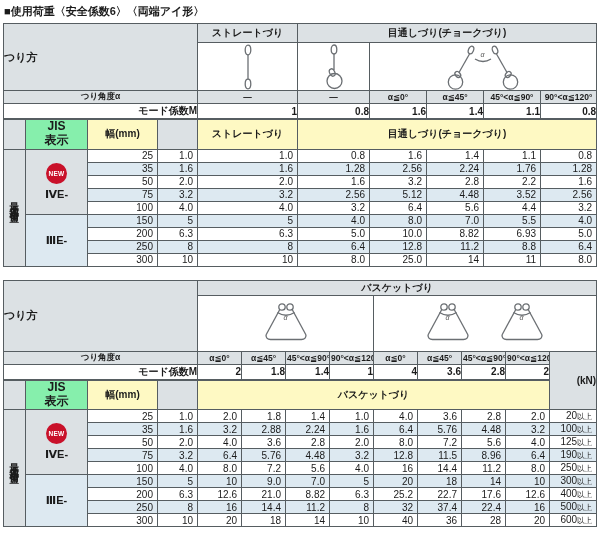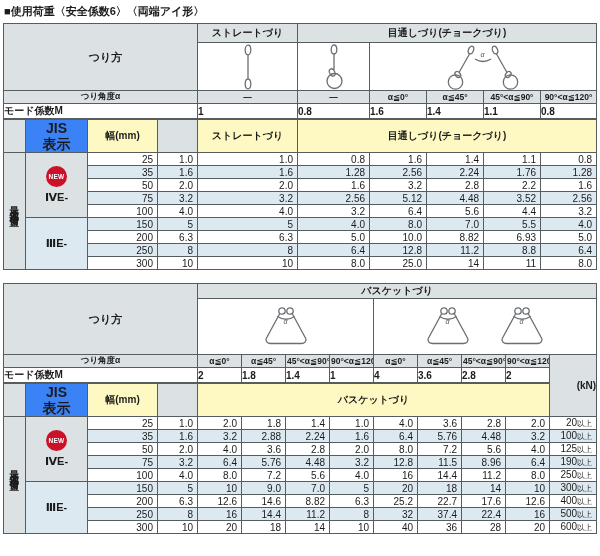--- a/index.html
+++ b/index.html
@@ -5,32 +5,32 @@
   * { box-sizing: border-box; }
   body { margin:0; background:#fff; color:#1b1b1b;
          font-family:"Liberation Sans","DejaVu Sans",sans-serif; }
   .page { width:600px; height:556px; padding:4px 3px 0 3px; overflow:hidden; }
   .title { font-size:11px; font-weight:bold; margin:0 0 4px 1px; letter-spacing:0; }
   table { border-collapse:collapse; table-layout:fixed; width:593px; border:1.5px solid #565d61; }
   td { border:1px solid #565d61; overflow:hidden; white-space:nowrap; padding:0; }
   .gap { height:13px; }
 
   .gray { background:#dce1e4; }
-  .big-label { font-size:11px; font-weight:bold; text-align:center; vertical-align:middle; background:#dce1e4;padding-left:10px; }
+  .big-label { font-size:11px; font-weight:bold; vertical-align:middle; background:#dce1e4; }
   .hdr-label { font-size:10px; font-weight:bold; text-align:center; vertical-align:middle; background:#dce1e4; height:19px; }
   .hdr-label2 { height:15px; }
   .icell { background:#fff; text-align:center; vertical-align:middle; }
   .ic1 { height:48px; } .ic2 { height:56px; }
   .rowlab { font-size:10px; font-weight:bold; text-align:center; background:#dce1e4; }
   .angle { font-size:8.5px; font-weight:bold; text-align:center; background:#dce1e4; height:13px; padding:0 1px; }
-  .mode { font-size:10px; font-weight:bold; text-align:left; background:#fff; height:12px; }
+  .mode { font-size:10px; font-weight:bold; text-align:right; background:#fff; height:12px; }
   .rmode td { border-bottom:2px solid #565d61; }
   .sub td { height:30px; }
   .subhead { font-size:10px; font-weight:bold; text-align:center; vertical-align:middle; background:#fef9c3; }
-  .jis-h { font-size:14px; font-weight:bold; text-align:center; line-height:1.15; background:#3b82f6; vertical-align:middle; }
+  .jis-h { font-size:12px; font-weight:bold; text-align:center; line-height:1.15; background:#86efac; vertical-align:middle; }
   .kn-h { font-size:10px; font-weight:bold; text-align:right; vertical-align:middle; background:#dce1e4; }
 
   .dr td { height:13px; }
   .alt td { background:#dde9f1; }
   .num { font-size:10px; text-align:right; padding-right:4px; }
   .vert { background:#dce1e4; text-align:center; vertical-align:middle; }
   .vchars { writing-mode:vertical-rl; text-orientation:upright; font-size:9.5px; font-weight:bold;
             letter-spacing:2px; margin:0 auto; line-height:1; }
   .vunit { display:block; font-size:8px; font-weight:bold; margin-top:2px; }
   .jis { background:#dce1e4; text-align:center; vertical-align:middle; font-weight:bold; font-size:11px; }
@@ -407,21 +407,21 @@
     <td class="num">20</td>
     <td class="num">18</td>
     <td class="num">14</td>
     <td class="num">10</td>
     <td class="num"><span>300</span><span class="ijou">以上</span></td>
   </tr>
   <tr class="dr">
     <td class="num">200</td>
     <td class="num">6.3</td>
     <td class="num">12.6</td>
-    <td class="num">14.6</td>
+    <td class="num">21.0</td>
     <td class="num">8.82</td>
     <td class="num">6.3</td>
     <td class="num">25.2</td>
     <td class="num">22.7</td>
     <td class="num">17.6</td>
     <td class="num">12.6</td>
     <td class="num"><span>400</span><span class="ijou">以上</span></td>
   </tr>
   <tr class="dr alt">
     <td class="num">250</td>

